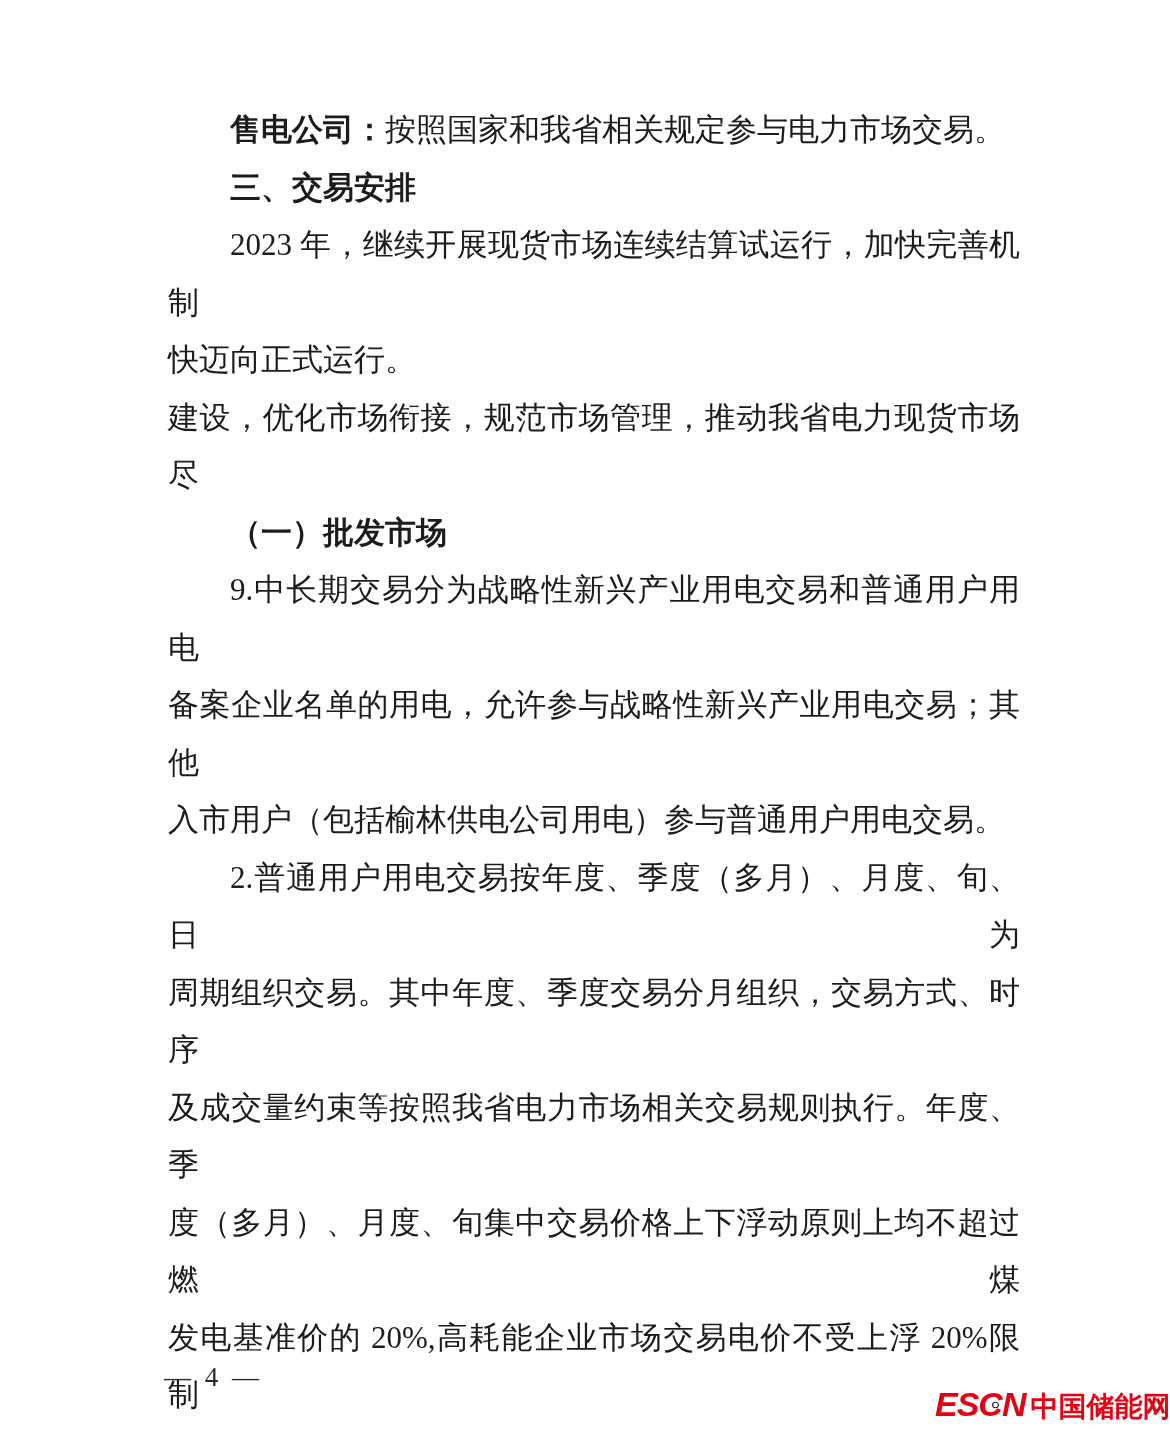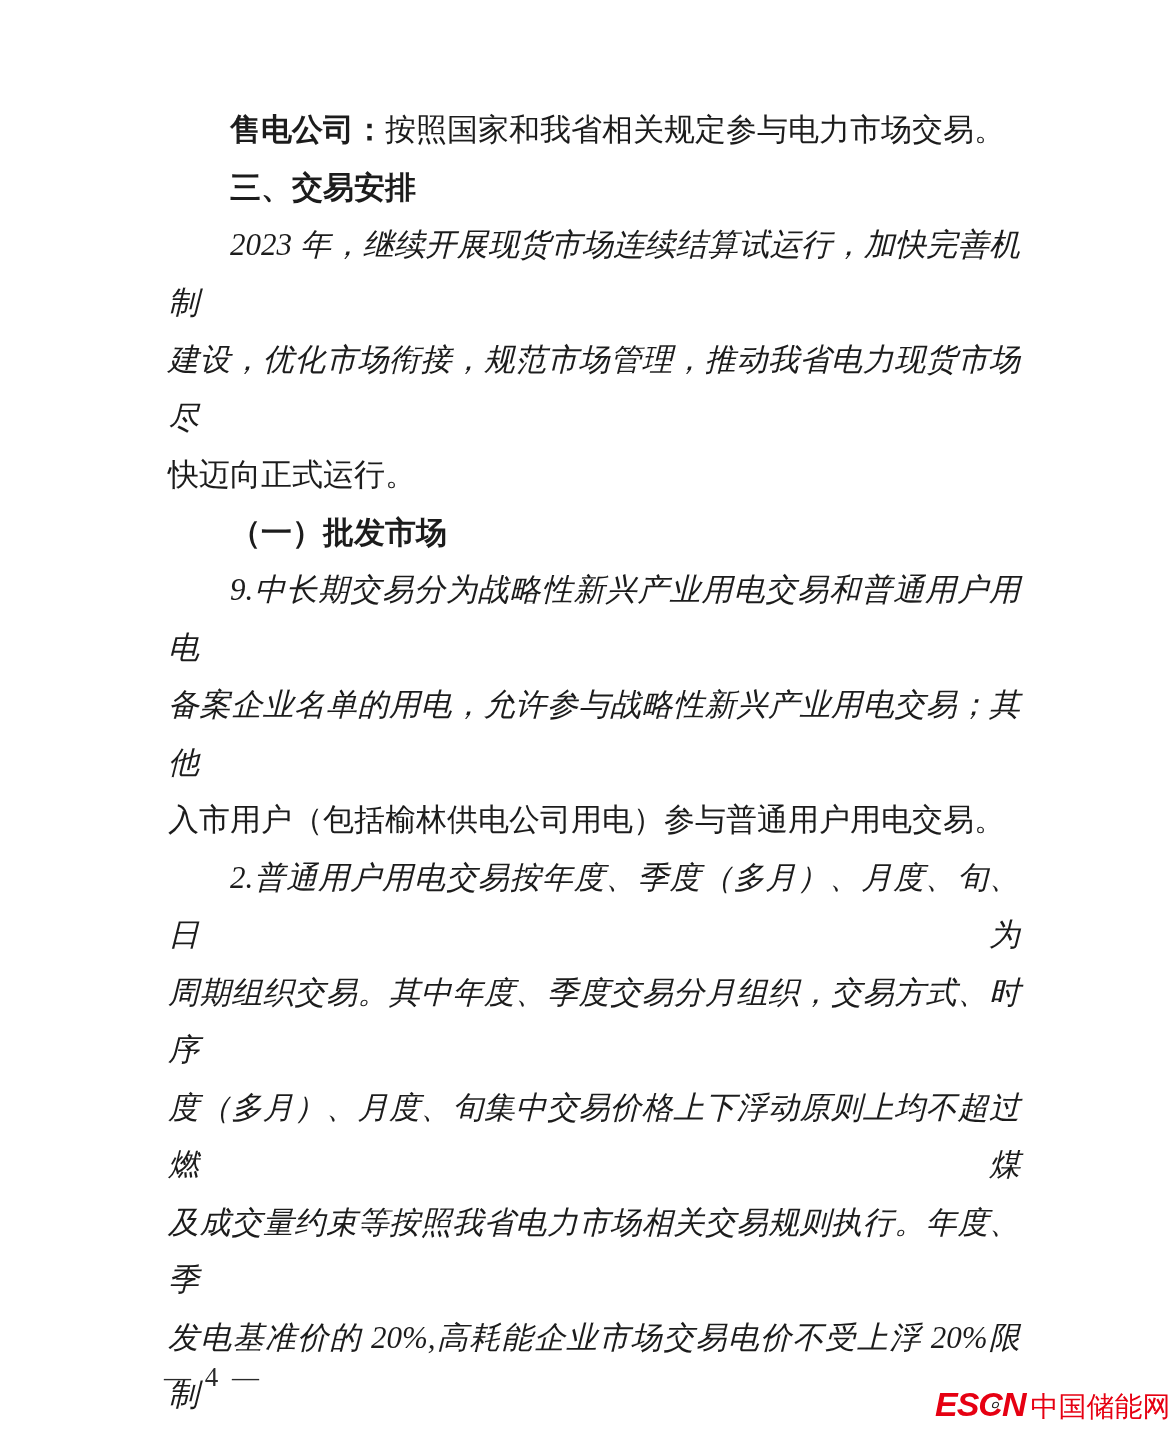--- a/index.html
+++ b/index.html
@@ -24,21 +24,20 @@
     font-size: 31px;
     line-height: 57.5px;
     font-weight: 400;
     color: #1c1c1c;
   }
   .indent { text-indent: 2em; }
   .fill {
     text-align: justify;
     text-align-last: justify;
     text-justify: inter-character;
-    font-style: italic;
   }
   .heading {
     font-weight: 700;
     font-family: Liberation Sans, sans-serif;
   }
   .lead {
     font-weight: 700;
     font-family: Liberation Sans, sans-serif;
   }
   .footer-pagenum {
@@ -60,51 +59,51 @@
   }
   .logo-latin {
     font-family: "Liberation Sans", "DejaVu Sans", sans-serif;
     font-weight: 800;
     font-style: italic;
     font-size: 34px;
     letter-spacing: -1px;
     text-align: center;
   }
   .logo-cn {
-    font-weight: 400;
+    font-weight: 700;
     font-size: 28px;
     margin-left: 5px;
     font-family: "Liberation Sans", "DejaVu Sans", sans-serif;
   }
 </style>
 </head>
 <body>
 
 <div class="page">
 
   <div class="content">
 
     <p class="line indent"><span class="lead">售电公司：</span><span>按照国家和我省相关规定参与电力市场交易。</span></p>
 
     <h2 class="line indent heading">三、交易安排</h2>
 
     <p class="line indent fill">2023 年，继续开展现货市场连续结算试运行，加快完善机制</p>
+    <p class="line">快迈向正式运行。</p>
     <p class="line fill">建设，优化市场衔接，规范市场管理，推动我省电力现货市场尽</p>
-    <p class="line">快迈向正式运行。</p>
 
     <h3 class="line indent heading">（一）批发市场</h3>
 
     <p class="line indent fill">9.中长期交易分为战略性新兴产业用电交易和普通用户用电</p>
     <p class="line fill">备案企业名单的用电，允许参与战略性新兴产业用电交易；其他</p>
     <p class="line">入市用户（包括榆林供电公司用电）参与普通用户用电交易。</p>
 
     <p class="line indent fill">2.普通用户用电交易按年度、季度（多月）、月度、旬、日为</p>
     <p class="line fill">周期组织交易。其中年度、季度交易分月组织，交易方式、时序</p>
+    <p class="line fill">及成交量约束等按照我省电力市场相关交易规则执行。年度、季</p>
     <p class="line fill">度（多月）、月度、旬集中交易价格上下浮动原则上均不超过燃煤</p>
-    <p class="line fill">及成交量约束等按照我省电力市场相关交易规则执行。年度、季</p>
     <p class="line fill">发电基准价的 20%,高耗能企业市场交易电价不受上浮 20%限制。</p>
 
   </div>
 
   <div class="footer-pagenum">— 4 —</div>
 
   <div class="logo">
     <span class="logo-latin" style="color: rgb(230, 0, 18);">ESCN</span>
     <span class="logo-cn" style="color: rgb(230, 0, 18);">中国储能网</span>
   </div>

